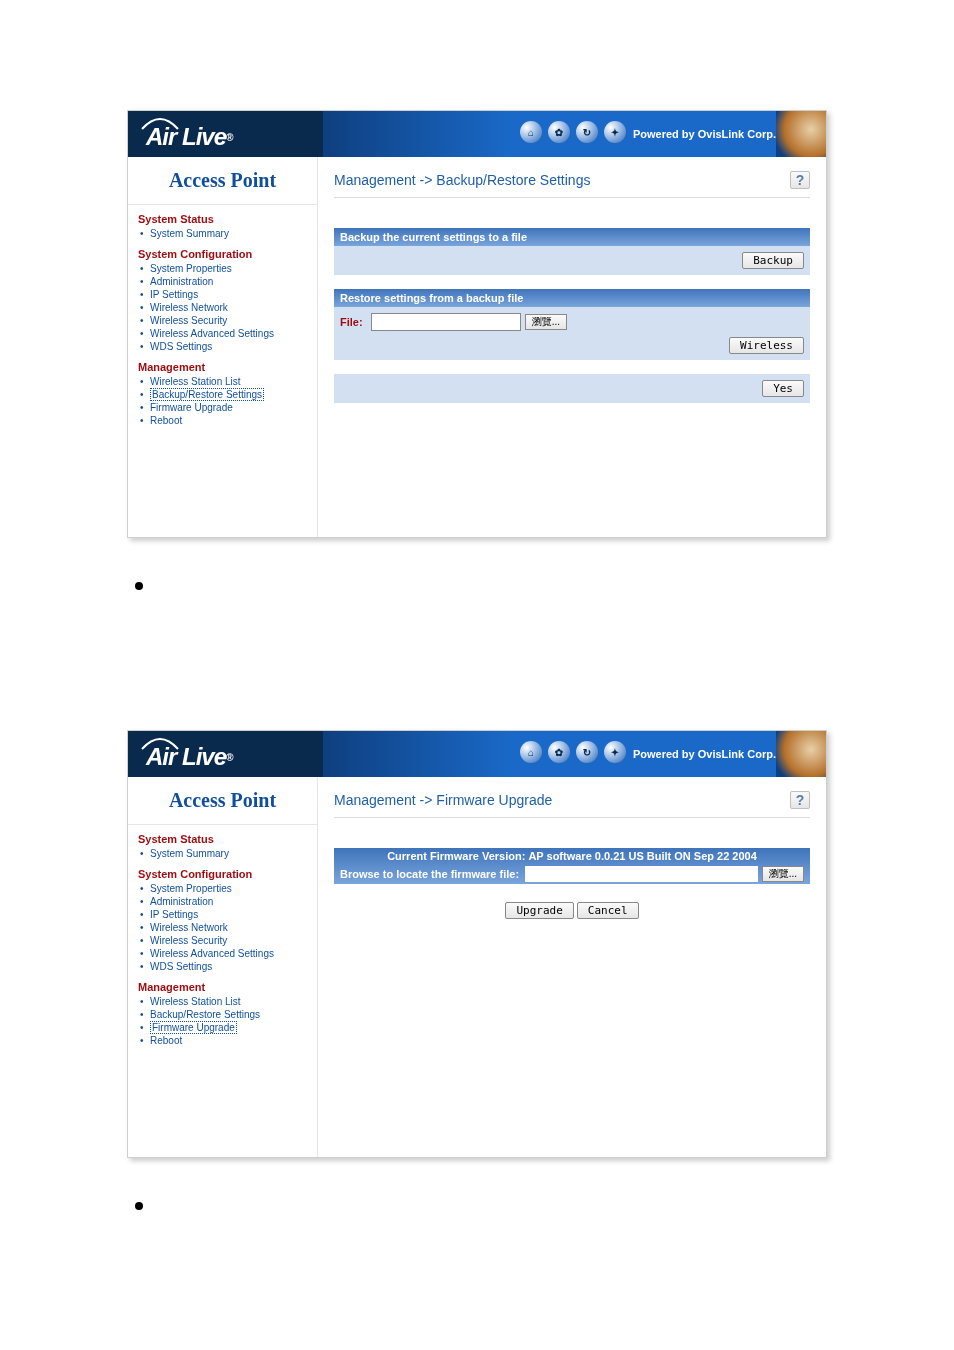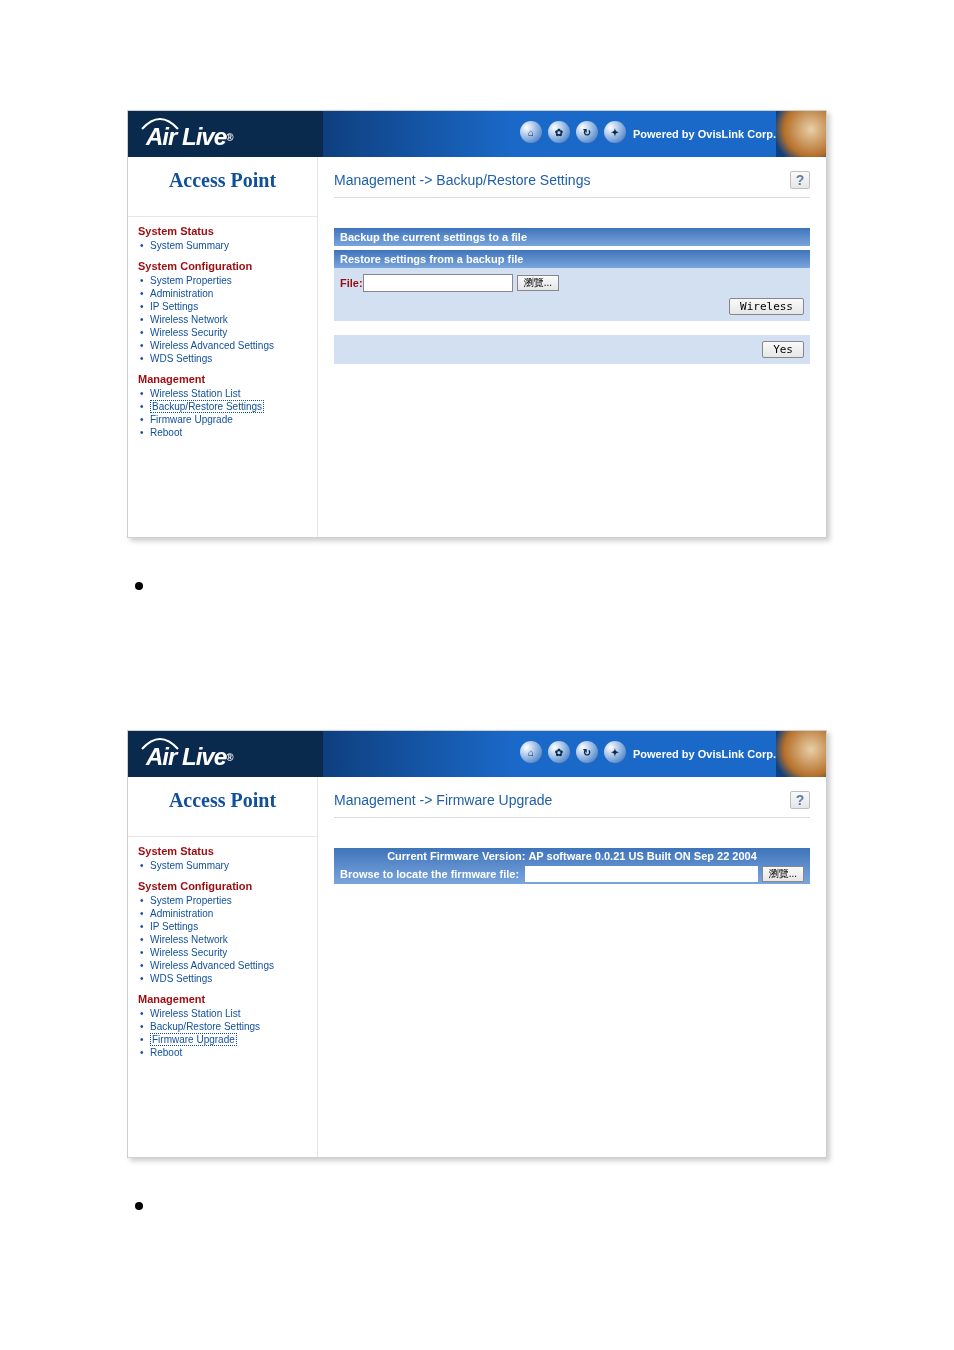--- a/index.html
+++ b/index.html
@@ -75,21 +75,21 @@
     border-right: 1px solid #e6e6e6;
     background: #fff;
     padding-bottom: 20px;
   }
   .sidebar-title {
     text-align: center;
     color: #104f9c;
     font-family: "Times New Roman", serif;
     font-weight: bold;
     font-size: 20px;
-    padding: 12px 4px 24px 4px;
+    padding: 12px 4px 12px 4px;
     border-bottom: 1px solid #e6e6e6;
   }
   .sidegroup {
     padding: 8px 10px 0 10px;
   }
   .sidegroup-h {
     color: #9e0b0f;
     font-weight: bold;
     font-size: 11px;
     margin-bottom: 2px;
@@ -147,20 +147,21 @@
     background: #d3e0f2;
     padding: 6px;
     margin-bottom: 14px;
     display:flex;
     align-items:center;
   }
   .section-body.right { justify-content:flex-end; }
   .section-body label {
     color: #9e0b0f;
     font-weight: bold;
+    margin-right: 8px;
   }
   .txtin {
     border: 1px solid #888;
     background: #fff;
     height: 18px;
     width: 150px;
     font-size:11px;
     padding: 0 2px;
   }
   .btn {
@@ -269,20 +270,23 @@
         </div>
       </div>
 
       <div class="content">
         <div class="content-head">
           <span>Management -&gt; Backup/Restore Settings</span>
           <span class="help-btn">?</span>
         </div>
 
         <div class="section-bar">Backup the current settings to a file</div>
+        <div class="section-body right">
+          <button class="btn">Backup</button>
+        </div>
 
         <div class="section-bar">Restore settings from a backup file</div>
         <div class="section-body" style="flex-wrap:wrap;">
           <label>File:</label>
           <input class="txtin" type="text" style="">
           <button class="browse-btn">瀏覽...</button>
           <div style="flex-basis:100%;height:6px"></div>
           <div style="margin-left:auto">
             <button class="btn">Wireless</button>
           </div>
@@ -365,20 +369,24 @@
           <div class="row center">
             <span class="k">Current Firmware Version:</span>&nbsp;
             <span class="val">AP software 0.0.21 US Built ON Sep 22 2004</span>
           </div>
           <div class="row">
             <span class="k">Browse to locate the firmware file:</span>
             <input class="fw-file" type="text" style="">
             <button class="browse-btn" style="background:linear-gradient(#fafafa,#e6e6e6);color:#000">瀏覽...</button>
           </div>
         </div>
+        <div class="btn-row">
+          <button class="btn">Upgrade</button>
+          <button class="btn">Cancel</button>
+        </div>
       </div>
     </div>
   </div>
 
   <div class="bullet-row">
     <div class="bullet-dot"></div>
     <div class="bullet-text"></div>
   </div>
 
 </div>

